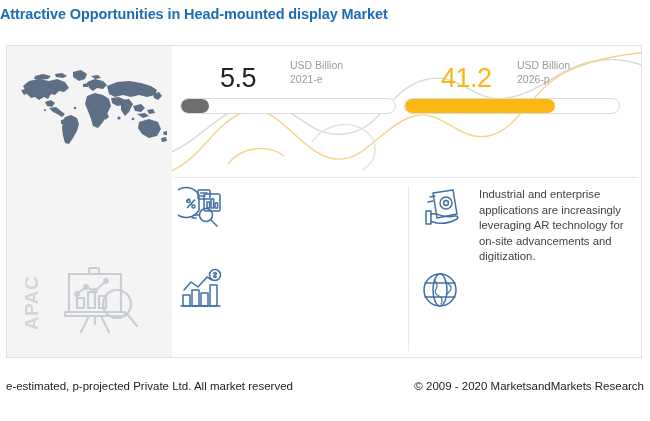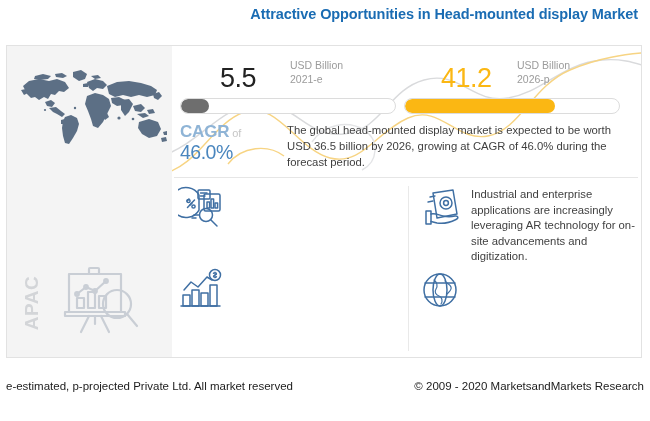--- a/index.html
+++ b/index.html
@@ -15,21 +15,21 @@
     font-family: "Liberation Sans", sans-serif;
     color: #3a3a3a;
   }
 
   
   .page-title {
     position: absolute;
     top: 6px;
     left: 0;
     width: 638px;
-    text-align: right;
+    text-align: left;
     font-size: 14.5px;
     font-weight: bold;
     color: #1a6cb3;
     letter-spacing: -0.1px;
   }
 
   
   .card {
     position: absolute;
     left: 6px;
@@ -219,21 +219,21 @@
   }
 
   
   .bullet {
     position: absolute;
     display: flex;
     align-items: flex-start;
   }
   .b1 { left: 6px;   top: 140px; width: 226px; }
   .b2 { left: 6px;   top: 222px; width: 226px; }
-  .b3 { left: 245px; top: 140px; width: 222px; }
+  .b3 { left: 245px; top: 140px; width: 222px; gap: 8px; }
   .b4 { left: 245px; top: 222px; width: 222px; }
 
   .bullet-icon {
     flex: 0 0 auto;
     width: 48px;
     height: 46px;
     margin-right: 6px;
   }
   .bullet-text {
     font-size: 11.3px;
@@ -375,28 +375,21 @@
         <div class="stat-unit">
           <div>USD Billion</div>
           <div>2026-p</div>
         </div>
       </div>
       <div class="bar-track">
         <div class="bar-fill bar-fill-amber" id="bar1" style="width: 70%; background: rgb(251, 183, 19);"></div>
       </div>
     </div>
 
-    <div class="cagr">
-      <div class="cagr-line1">
-        <span>CAGR</span><span class="cagr-of">of</span>
-      </div>
-      <div class="cagr-line2">46.0%</div>
-    </div>
-
-    <div class="desc">The global head-mounted display market is expected to be worth USD 36.5 billion  by 2026, growing at CAGR of 46.0% during the forecast period.</div>
+
 
     <div class="h-divider"></div>
     <div class="v-divider"></div>
 
     <div class="bullet b1">
       <div class="bullet-icon">
         <svg viewBox="0 0 48 46" width="48" height="46" fill="none" stroke="#3f6fa3" stroke-width="1.5" stroke-linecap="round" stroke-linejoin="round">
           <path d="M21 24 A15 15 0 1 1 21 9 L21 24 Z" stroke="#3f6fa3"></path>
           <path d="M9 15 L11 13 M12 19 L14 17" stroke="#3f6fa3" stroke-width="1.6"></path>
           <circle cx="10.5" cy="15" r="1.6"></circle>

